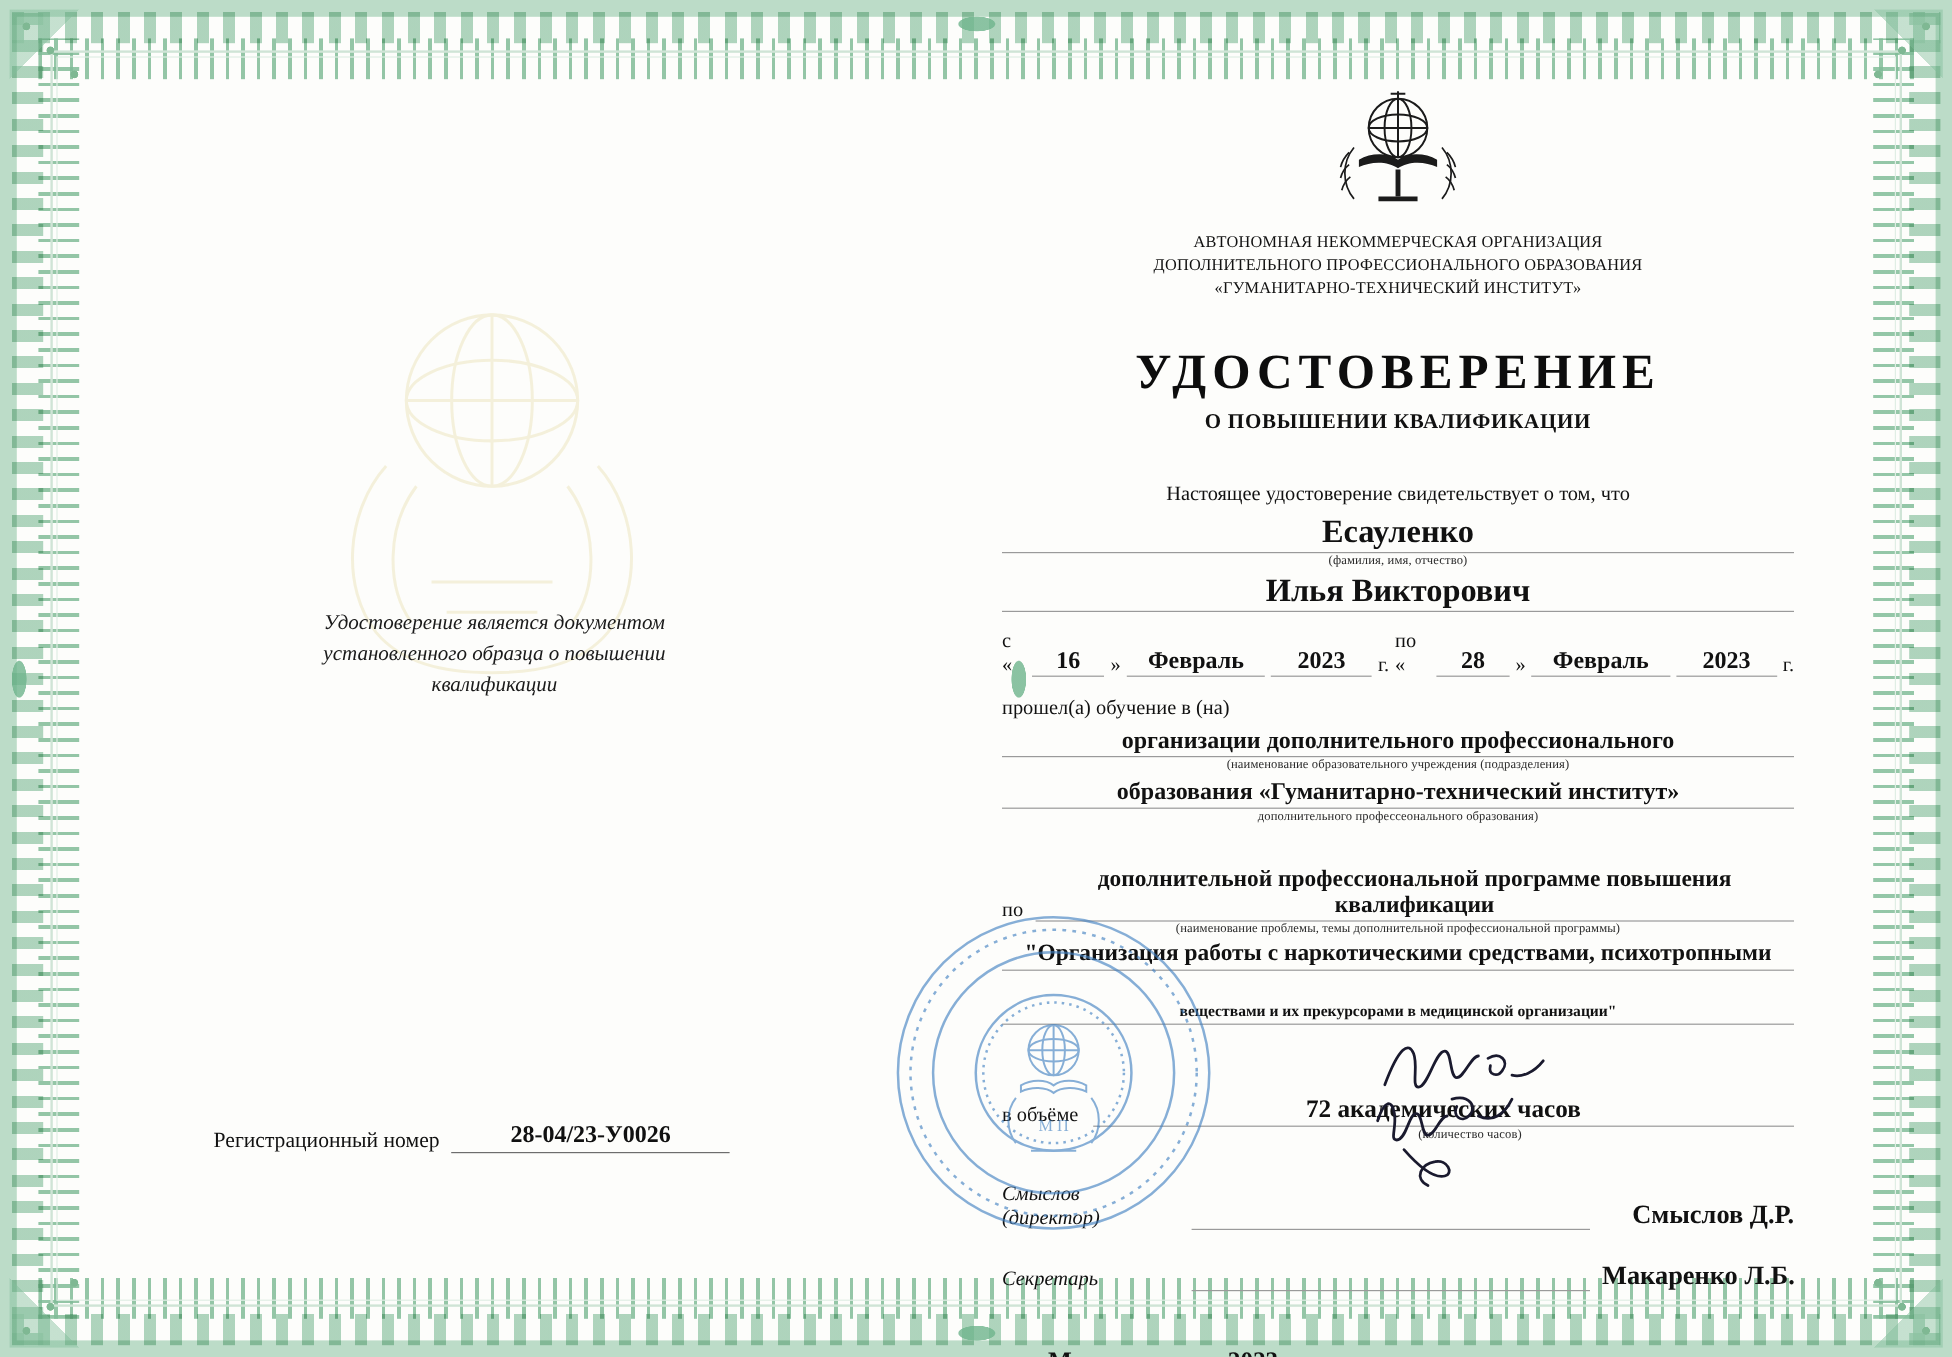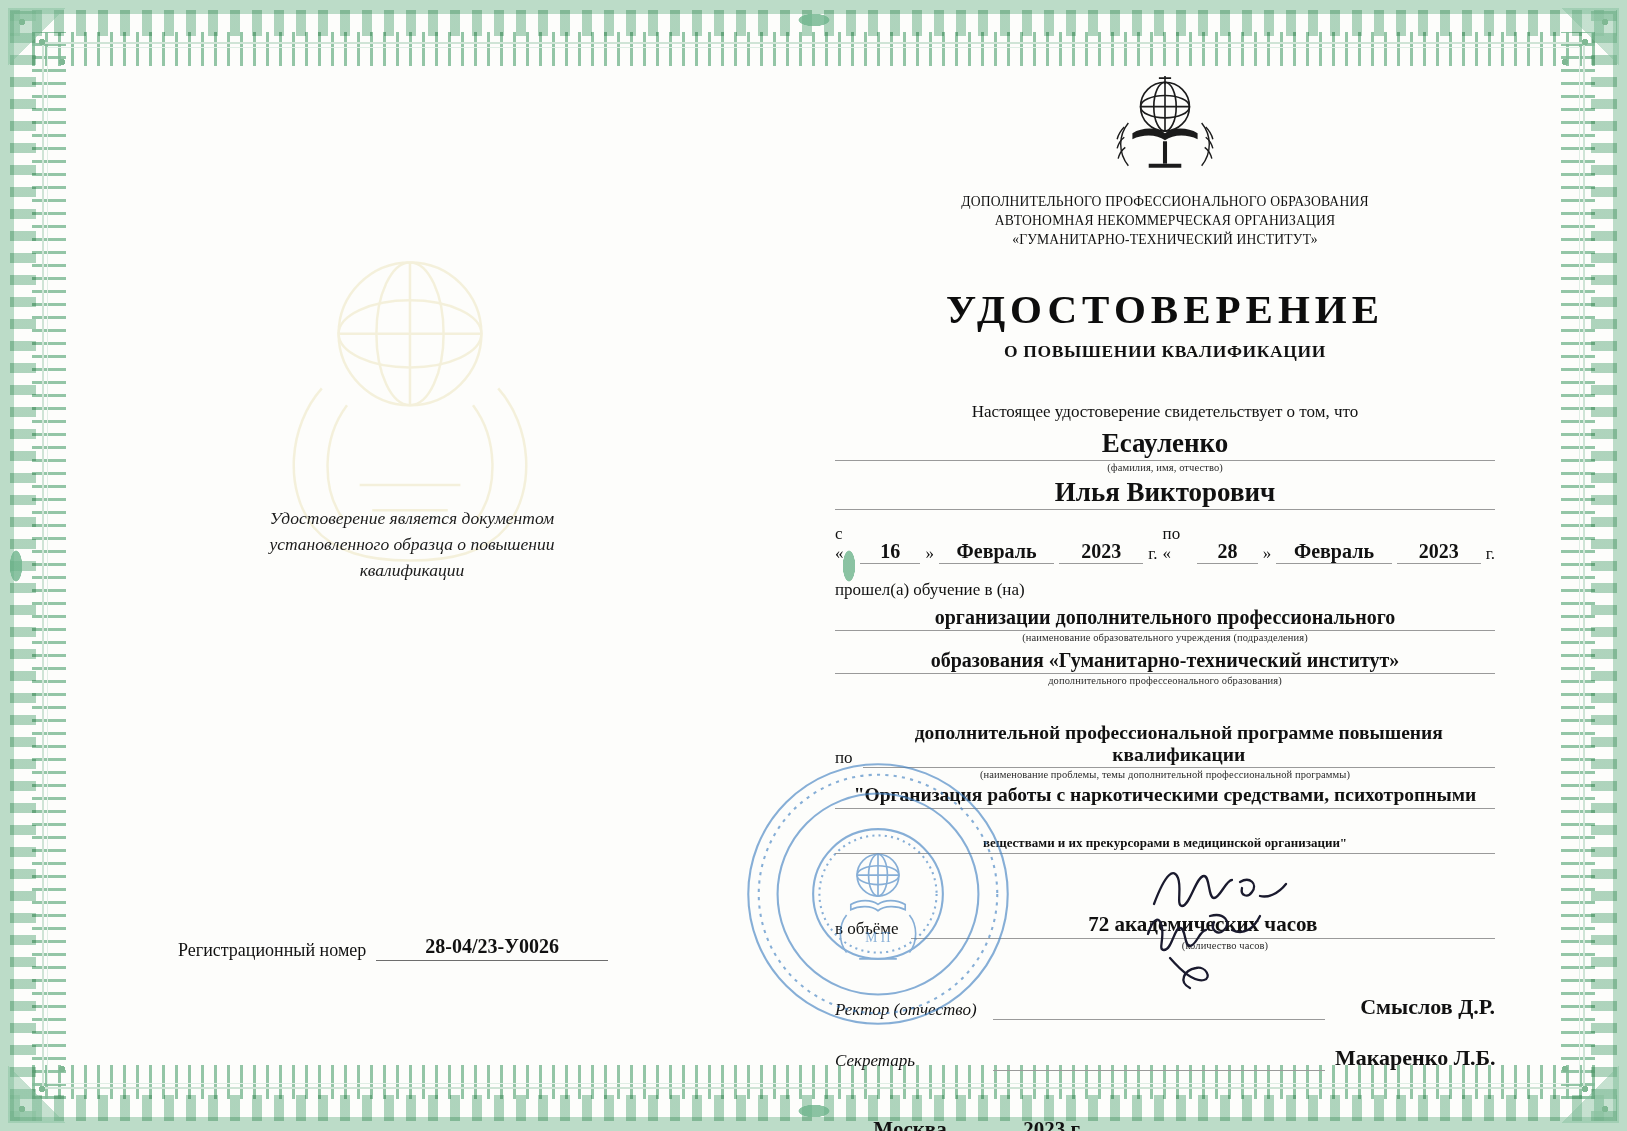--- a/index.html
+++ b/index.html
@@ -254,22 +254,22 @@
           <path d="M54 92h32v4H54z"></path>
         </g>
         <g stroke="#1b1b1b" stroke-width="1.4" fill="none">
           <path d="M34 52c-10 12-10 30 0 42M106 52c10 12 10 30 0 42"></path>
           <path d="M30 56c-4 4-6 8-7 12M30 66c-4 3-6 7-7 11M31 76c-4 3-6 7-7 11M110 56c4 4 6 8 7 12M110 66c4 3 6 7 7 11M109 76c4 3 6 7 7 11"></path>
         </g>
       </svg>
     </div>
 
     <div class="org">
+      <div>АВТОНОМНАЯ НЕКОММЕРЧЕСКАЯ ОРГАНИЗАЦИЯ</div>
       <div>ДОПОЛНИТЕЛЬНОГО ПРОФЕССИОНАЛЬНОГО ОБРАЗОВАНИЯ</div>
-      <div>АВТОНОМНАЯ НЕКОММЕРЧЕСКАЯ ОРГАНИЗАЦИЯ</div>
       <div>«ГУМАНИТАРНО-ТЕХНИЧЕСКИЙ ИНСТИТУТ»</div>
     </div>
 
     <div class="title">УДОСТОВЕРЕНИЕ</div>
     <div class="subtitle">О ПОВЫШЕНИИ КВАЛИФИКАЦИИ</div>
 
     <div class="lead">Настоящее удостоверение свидетельствует о том, что</div>
 
     <div class="fio">Есауленко</div>
     <div class="hint">(фамилия, имя, отчество)</div>
@@ -306,21 +306,21 @@
     <div class="prog-l2">"Организация работы с наркотическими средствами, психотропными</div>
     <div class="prog-l3">веществами и их прекурсорами в медицинской организации"</div>
 
     <div class="volume">
       <span class="lbl">в объёме</span>
       <span class="val">72 академических часов</span>
     </div>
     <div class="hint" style="margin-left:120px;">(количество часов)</div>
 
     <div class="sigrow">
-      <span class="role">Ректор (отчество)</span>
+      <span class="role">Смыслов (директор)</span>
       <span class="sig"></span>
       <span class="name">Смыслов Д.Р.</span>
     </div>
 
     <div class="sigrow second">
       <span class="role">Секретарь</span>
       <span class="sig"></span>
       <span class="name">Макаренко Л.Б.</span>
     </div>
 

